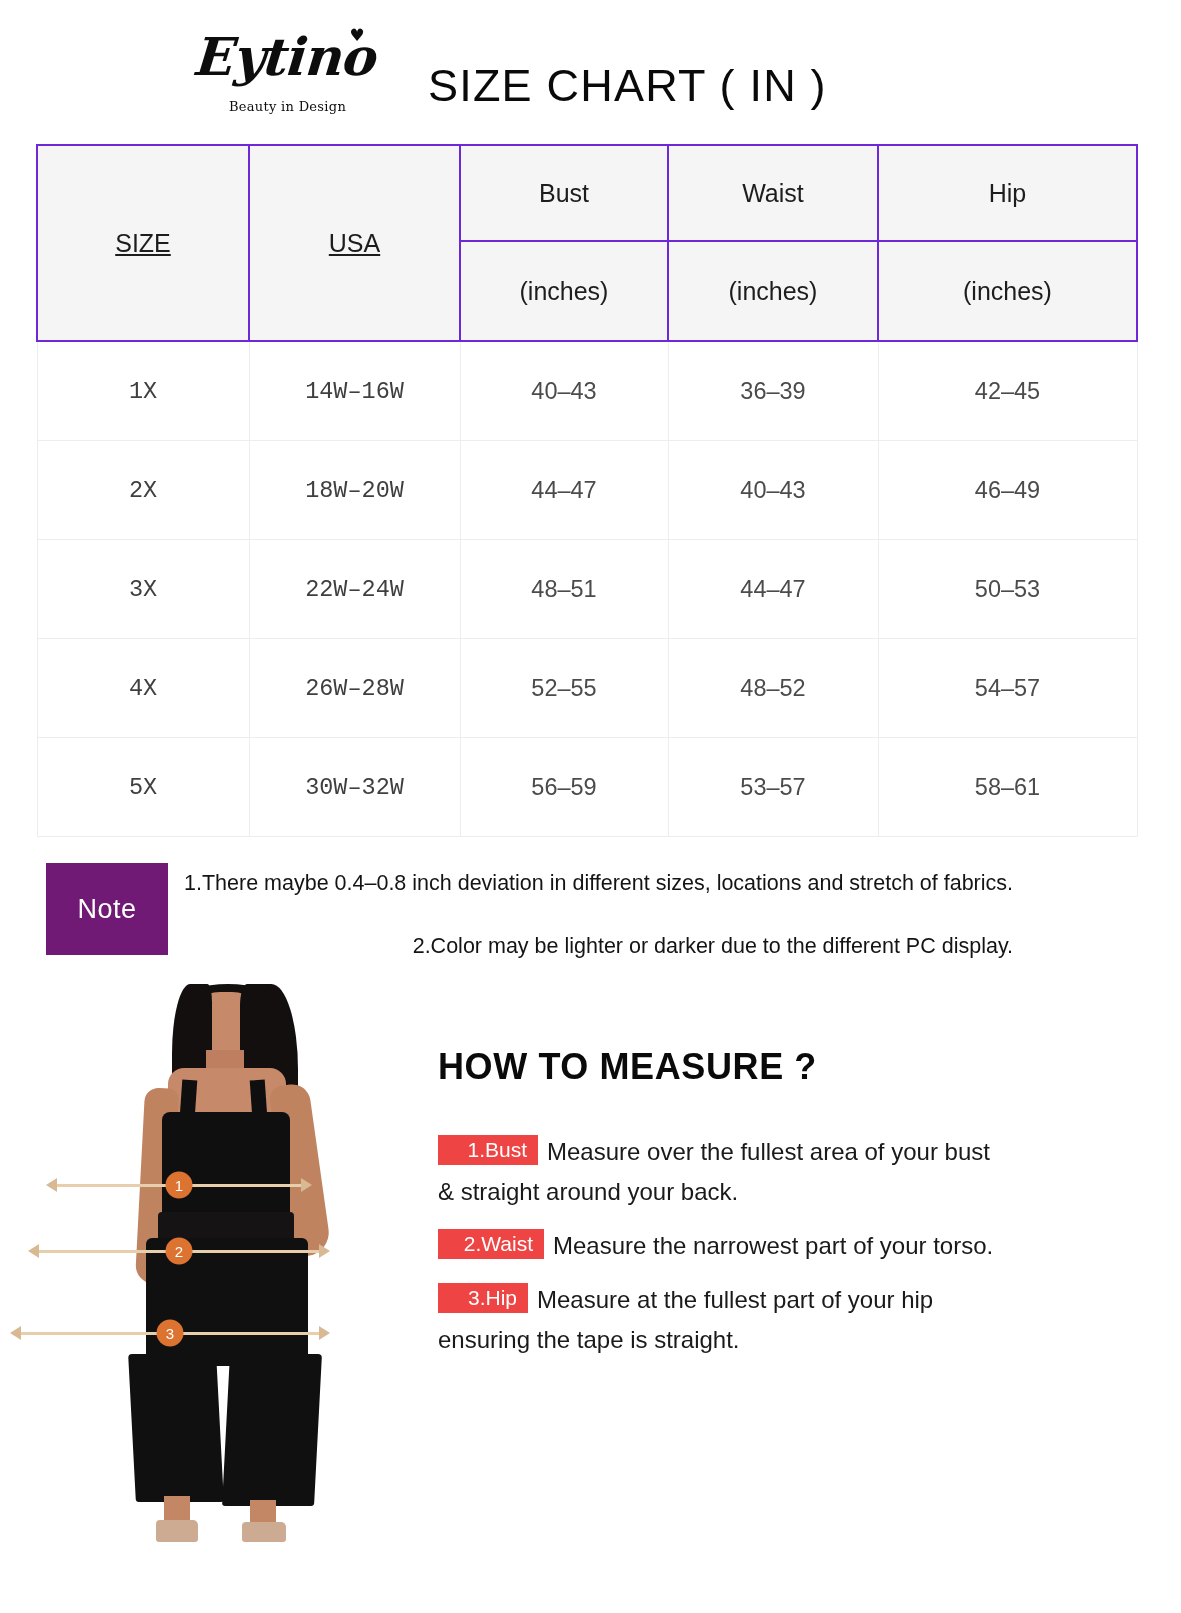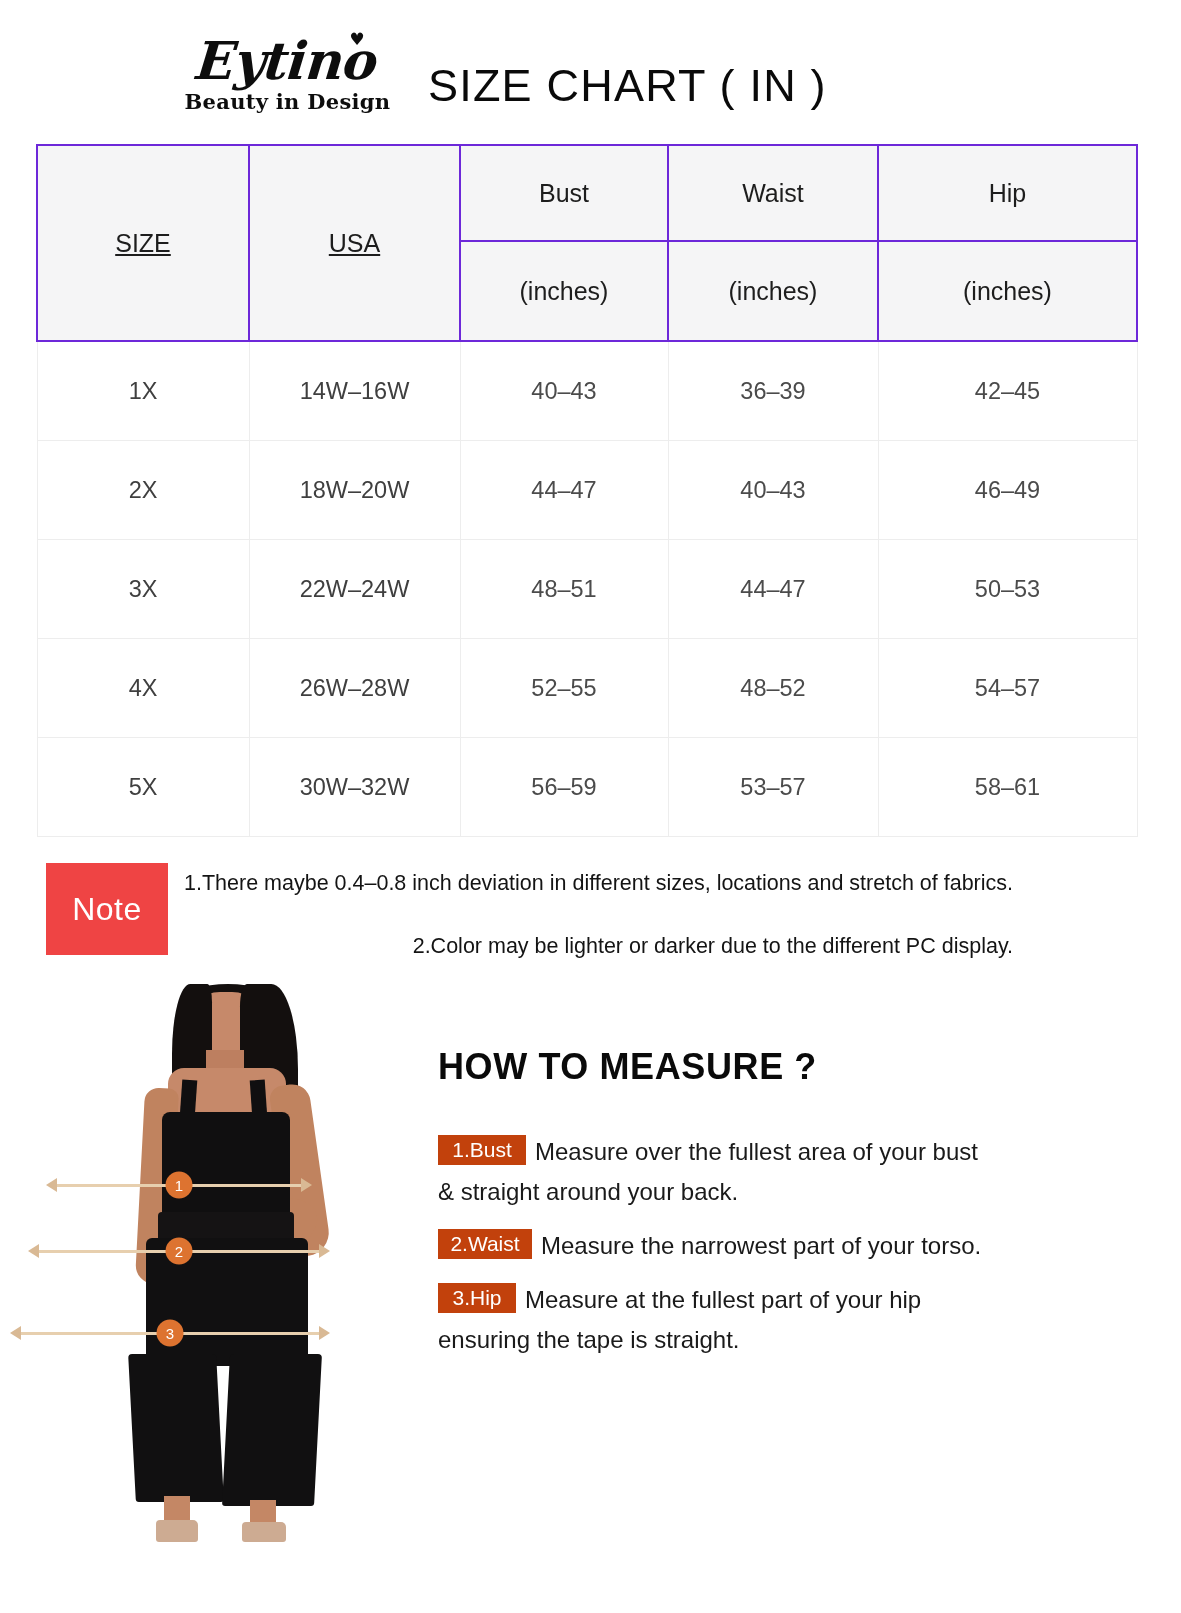--- a/index.html
+++ b/index.html
@@ -45,25 +45,25 @@
   .logo-heart {
     position: absolute;
     right: 16px;
     top: -4px;
     font-size: 17px;
     color: #0d0d0d;
     transform: skewX(6deg);
   }
   .logo-tag {
     font-family: "DejaVu Serif", serif;
-    font-weight: bold;
-    font-size: 21px;
+    font-weight: normal;
+    font-size: 13px;
     letter-spacing: 0.3px;
     color: #0d0d0d;
-    margin-top: 2px;
+    margin-top: 16px;
   }
   .chart-title {
     font-size: 45px;
     font-weight: normal;
     letter-spacing: 1.2px;
     color: #0a0a0a;
     margin-left: 28px;
     margin-bottom: 6px;
     white-space: nowrap;
   }
@@ -103,35 +103,36 @@
   tbody td {
     border: 1px solid #ededed;
     height: 96px;
     font-size: 23.5px;
     color: #4b4b4b;
     background: #ffffff;
   }
   tbody td.c-size,
   tbody td.c-usa {
     color: #3f3f3f;
+    font-family: Liberation Mono, monospace;
   }
 
   
   .note-row {
     display: flex;
     align-items: flex-start;
     margin: 26px 0 0 46px;
     width: 1090px;
   }
   .note-badge {
     width: 122px;
     height: 92px;
-    background: #ef4444;
+    background: #701a75;
     color: #ffffff;
-    font-size: 32px;
+    font-size: 27px;
     display: flex;
     align-items: center;
     justify-content: center;
     flex: 0 0 auto;
     letter-spacing: 0.5px;
   }
   .note-lines {
     margin-left: 16px;
     padding-top: 5px;
   }
@@ -408,28 +409,28 @@
     margin: 0 0 44px 0;
   }
   .htm-item {
     font-size: 24px;
     line-height: 40px;
     color: #1a1a1a;
     margin-bottom: 14px;
   }
   .tag {
     display: inline-block;
-    background: #c2410c;
+    background: #ef4444;
     color: #ffffff;
     font-size: 21px;
     line-height: 30px;
-    padding: 0 5px;
+    padding: 0 11px;
     margin-right: 9px;
     vertical-align: 3px;
-    text-align: center;
+    text-align: right;
   }
   .tag.w-bust  { min-width: 78px; }
   .tag.w-waist { min-width: 84px; }
   .tag.w-hip   { min-width: 68px; }
 </style>
 </head>
 <body>
 
 <div class="header">
   <div class="logo-block">

